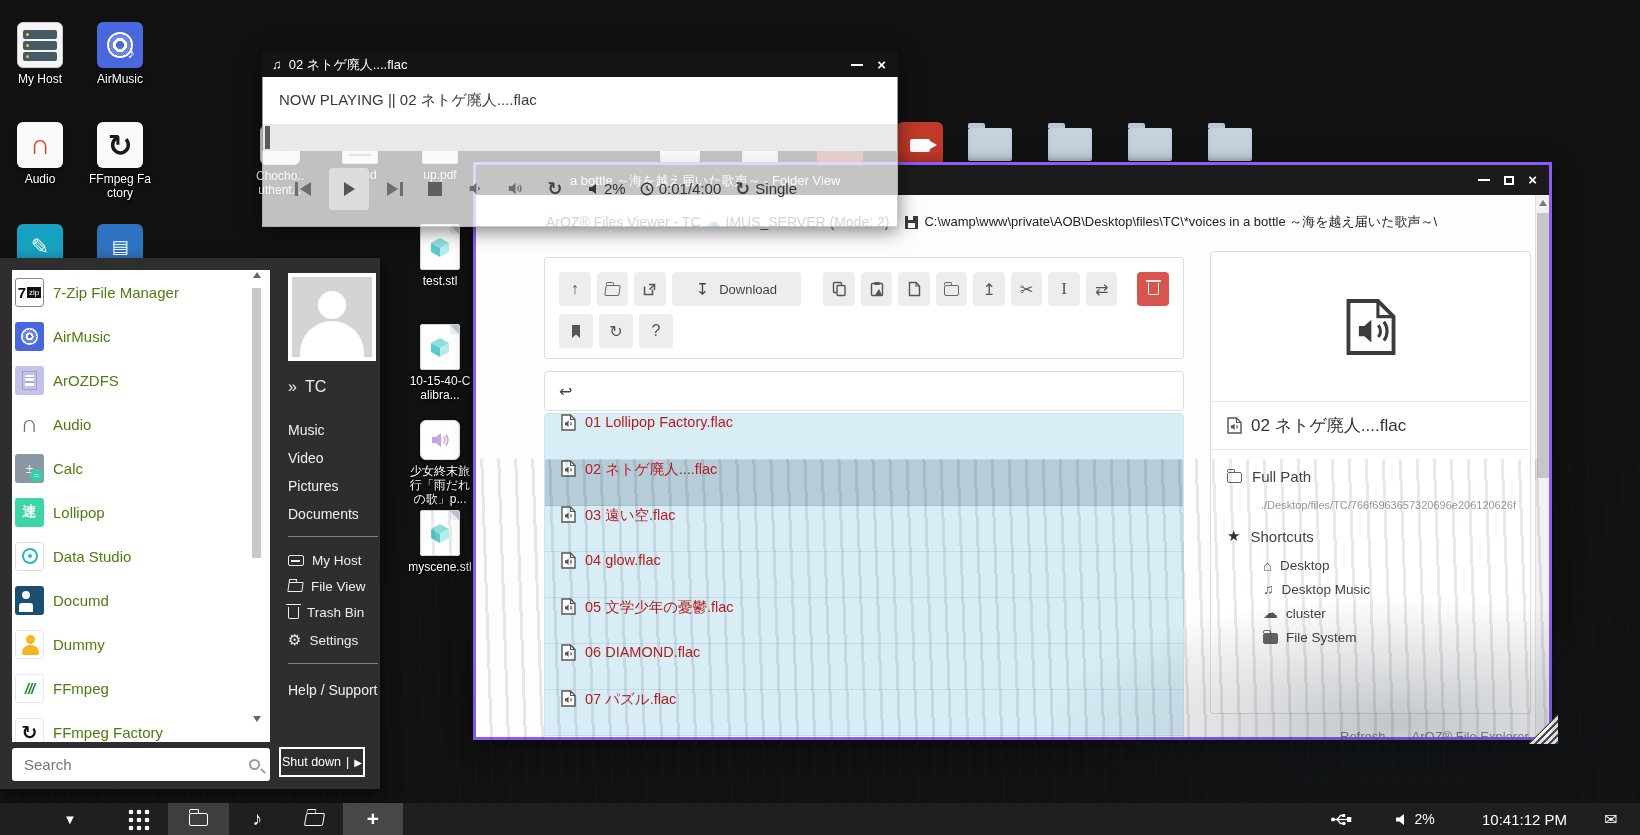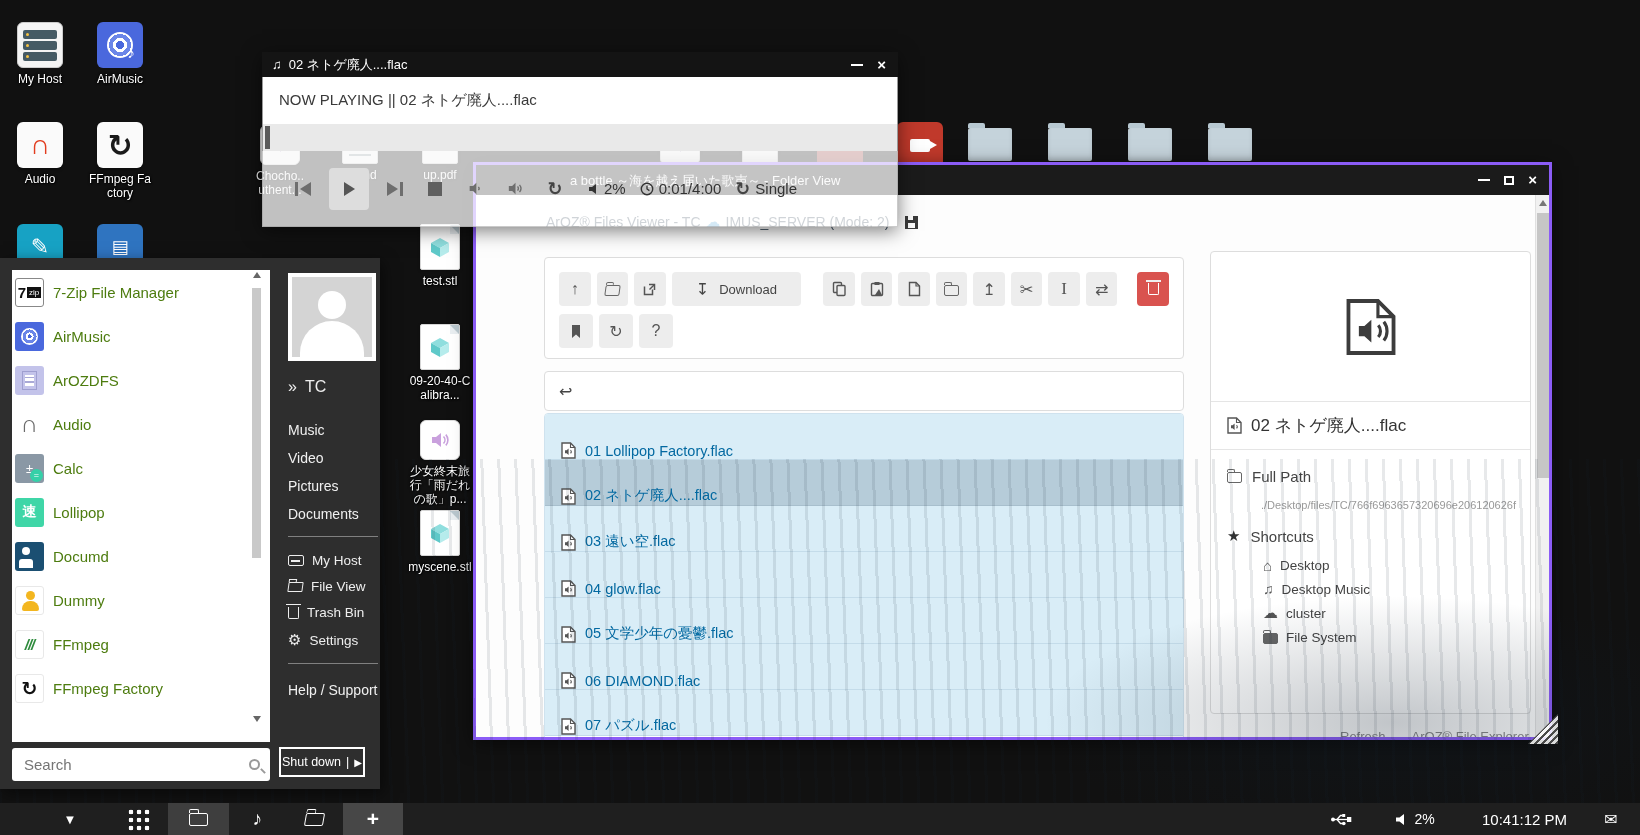--- a/index.html
+++ b/index.html
@@ -67,21 +67,21 @@
   #toolbar-card{left:68px;top:92px;width:640px;height:102px;padding:14px;}
   .trow{display:flex;gap:6px;margin-bottom:8px;}
   .tbtn{width:34px;height:34px;border-radius:4px;background:#ededed;display:flex;align-items:center;justify-content:center;color:#555;font-size:16px;cursor:pointer;}
   .tbtn svg{display:block;}
   .tbtn.wide{width:140px;gap:10px;font-size:13px;color:#444;}
   .tbtn.danger{background:#d9534f;color:#fff;margin-left:14px;}
   .serif-I{font-family:"Liberation Serif","DejaVu Serif",serif;font-size:17px;}
   #crumb-card{left:68px;top:206px;width:640px;height:40px;display:flex;align-items:center;padding:0 14px;font-size:13.5px;color:#555;}
   .crumb-ic{font-size:16px;color:#444;margin-right:8px;}
   #list-card{left:68px;top:248px;width:640px;height:340px;border:1px solid #cfe2ee;overflow:hidden;}
-  .frow{height:46px;display:flex;align-items:flex-end;padding:0 16px;background:#d9edf7;border-bottom:1px solid #c4dcea;font-size:14.5px;color:#0369a1;gap:9px;cursor:pointer;}
+  .frow{height:46px;display:flex;align-items:flex-start;padding:0 16px;background:#d9edf7;border-bottom:1px solid #c4dcea;font-size:14.5px;color:#b91c1c;gap:9px;cursor:pointer;}
   .frow.sel{background:#b6ccd9;border-bottom-color:#a8bfcd;}
   
   #detail-panel{left:734px;top:86px;width:321px;height:463px;}
   #dp-iconarea{height:150px;display:flex;align-items:center;justify-content:center;border-bottom:1px solid #e5e5e5;}
   #dp-name{height:48px;display:flex;align-items:center;gap:9px;padding:0 16px;font-size:17px;color:#333;border-bottom:1px solid #e5e5e5;}
   .dp-row{display:flex;align-items:center;gap:10px;padding:0 16px;font-size:15px;color:#444;}
   .dp-path{font-size:11px;color:#999;padding-left:50px;white-space:nowrap;overflow:hidden;}
   .dp-item{display:flex;align-items:center;gap:8px;padding-left:52px;font-size:13.5px;color:#444;height:24px;}
   .mini-folder{display:inline-block;width:15px;height:11px;border:1.5px solid #666;border-radius:2px;position:relative;top:1px;}
   .mini-folder::before{content:"";position:absolute;top:-4px;left:-1.5px;width:6px;height:2px;border:1.5px solid #666;border-bottom:none;border-radius:2px 2px 0 0;}
@@ -295,21 +295,21 @@
     <div class="dlabel">test.stl</div>
   </div>
   <div class="cell" style="left:407px;top:324px;">
     <div class="stl-page" style="margin:0 auto;">
       <svg width="24" height="24" viewBox="0 0 24 24">
           <polygon points="12,3 21,8 12,13 3,8" fill="#8fdede"></polygon>
           <polygon points="3,8 12,13 12,22 3,17" fill="#5fc9c9"></polygon>
           <polygon points="21,8 12,13 12,22 21,17" fill="#b6ecec"></polygon>
         </svg>
     </div>
-    <div class="dlabel" style="max-height:28px;overflow:hidden;">09-20-40-Calibra...</div>
+    <div class="dlabel" style="max-height:28px;overflow:hidden;">10-15-40-Calibra...</div>
   </div>
   <div class="cell" style="left:407px;top:420px;">
     <div class="spk-box" style="margin:0 auto;">
       <svg width="20" height="18" viewBox="0 0 20 18">
           <path d="M2 6v6h4l5 4V2L6 6z" fill="#c9a0dd"></path>
           <path d="M13.5 5.5a5 5 0 010 7" fill="none" stroke="#c9a0dd" stroke-width="1.6"></path>
           <path d="M15.8 3.6a8 8 0 010 10.8" fill="none" stroke="#c9a0dd" stroke-width="1.6"></path>
         </svg>
     </div>
     <div class="dlabel" style="max-height:44px;overflow:hidden;">少女終末旅行「雨だれの歌」p...</div>
@@ -333,20 +333,21 @@
         <span class="tmax"></span>
         <span class="tx">×</span>
       </span>
     </div>
 
     <div class="headrow">
       <span>ArOZ® Files Viewer - TC</span>
       <span class="cloud-b">☁</span>
       <span>IMUS_SERVER (Mode: 2)</span>
       <span class="floppy"></span>
+      <span class="headpath">C:\wamp\www\private\AOB\Desktop\files\TC\*voices in a bottle ～海を越え届いた歌声～\</span>
     </div>
 
     <div class="card" id="toolbar-card">
       <div class="trow">
         <span class="tbtn">↑</span>
         <span class="tbtn">
             <span class="mini-folder" style="transform:skewX(-8deg);"></span>
           </span>
         <span class="tbtn">
             <svg width="15" height="15" viewBox="0 0 15 15">
@@ -619,20 +620,26 @@
         </div>
       <div class="arow">
           <span class="ap icalc">±</span>
           <span class="lbl">Calc</span>
         </div>
       <div class="arow">
           <span class="ap icy">速</span>
           <span class="lbl">Lollipop</span>
         </div>
       <div class="arow">
+          <span class="ap ids">
+            <span></span>
+          </span>
+          <span class="lbl">Data Studio</span>
+        </div>
+      <div class="arow">
           <span class="ap idoc"></span>
           <span class="lbl">Documd</span>
         </div>
       <div class="arow">
           <span class="ap idum"></span>
           <span class="lbl">Dummy</span>
         </div>
       <div class="arow">
           <span class="ap iff">///</span>
           <span class="lbl">FFmpeg</span>

